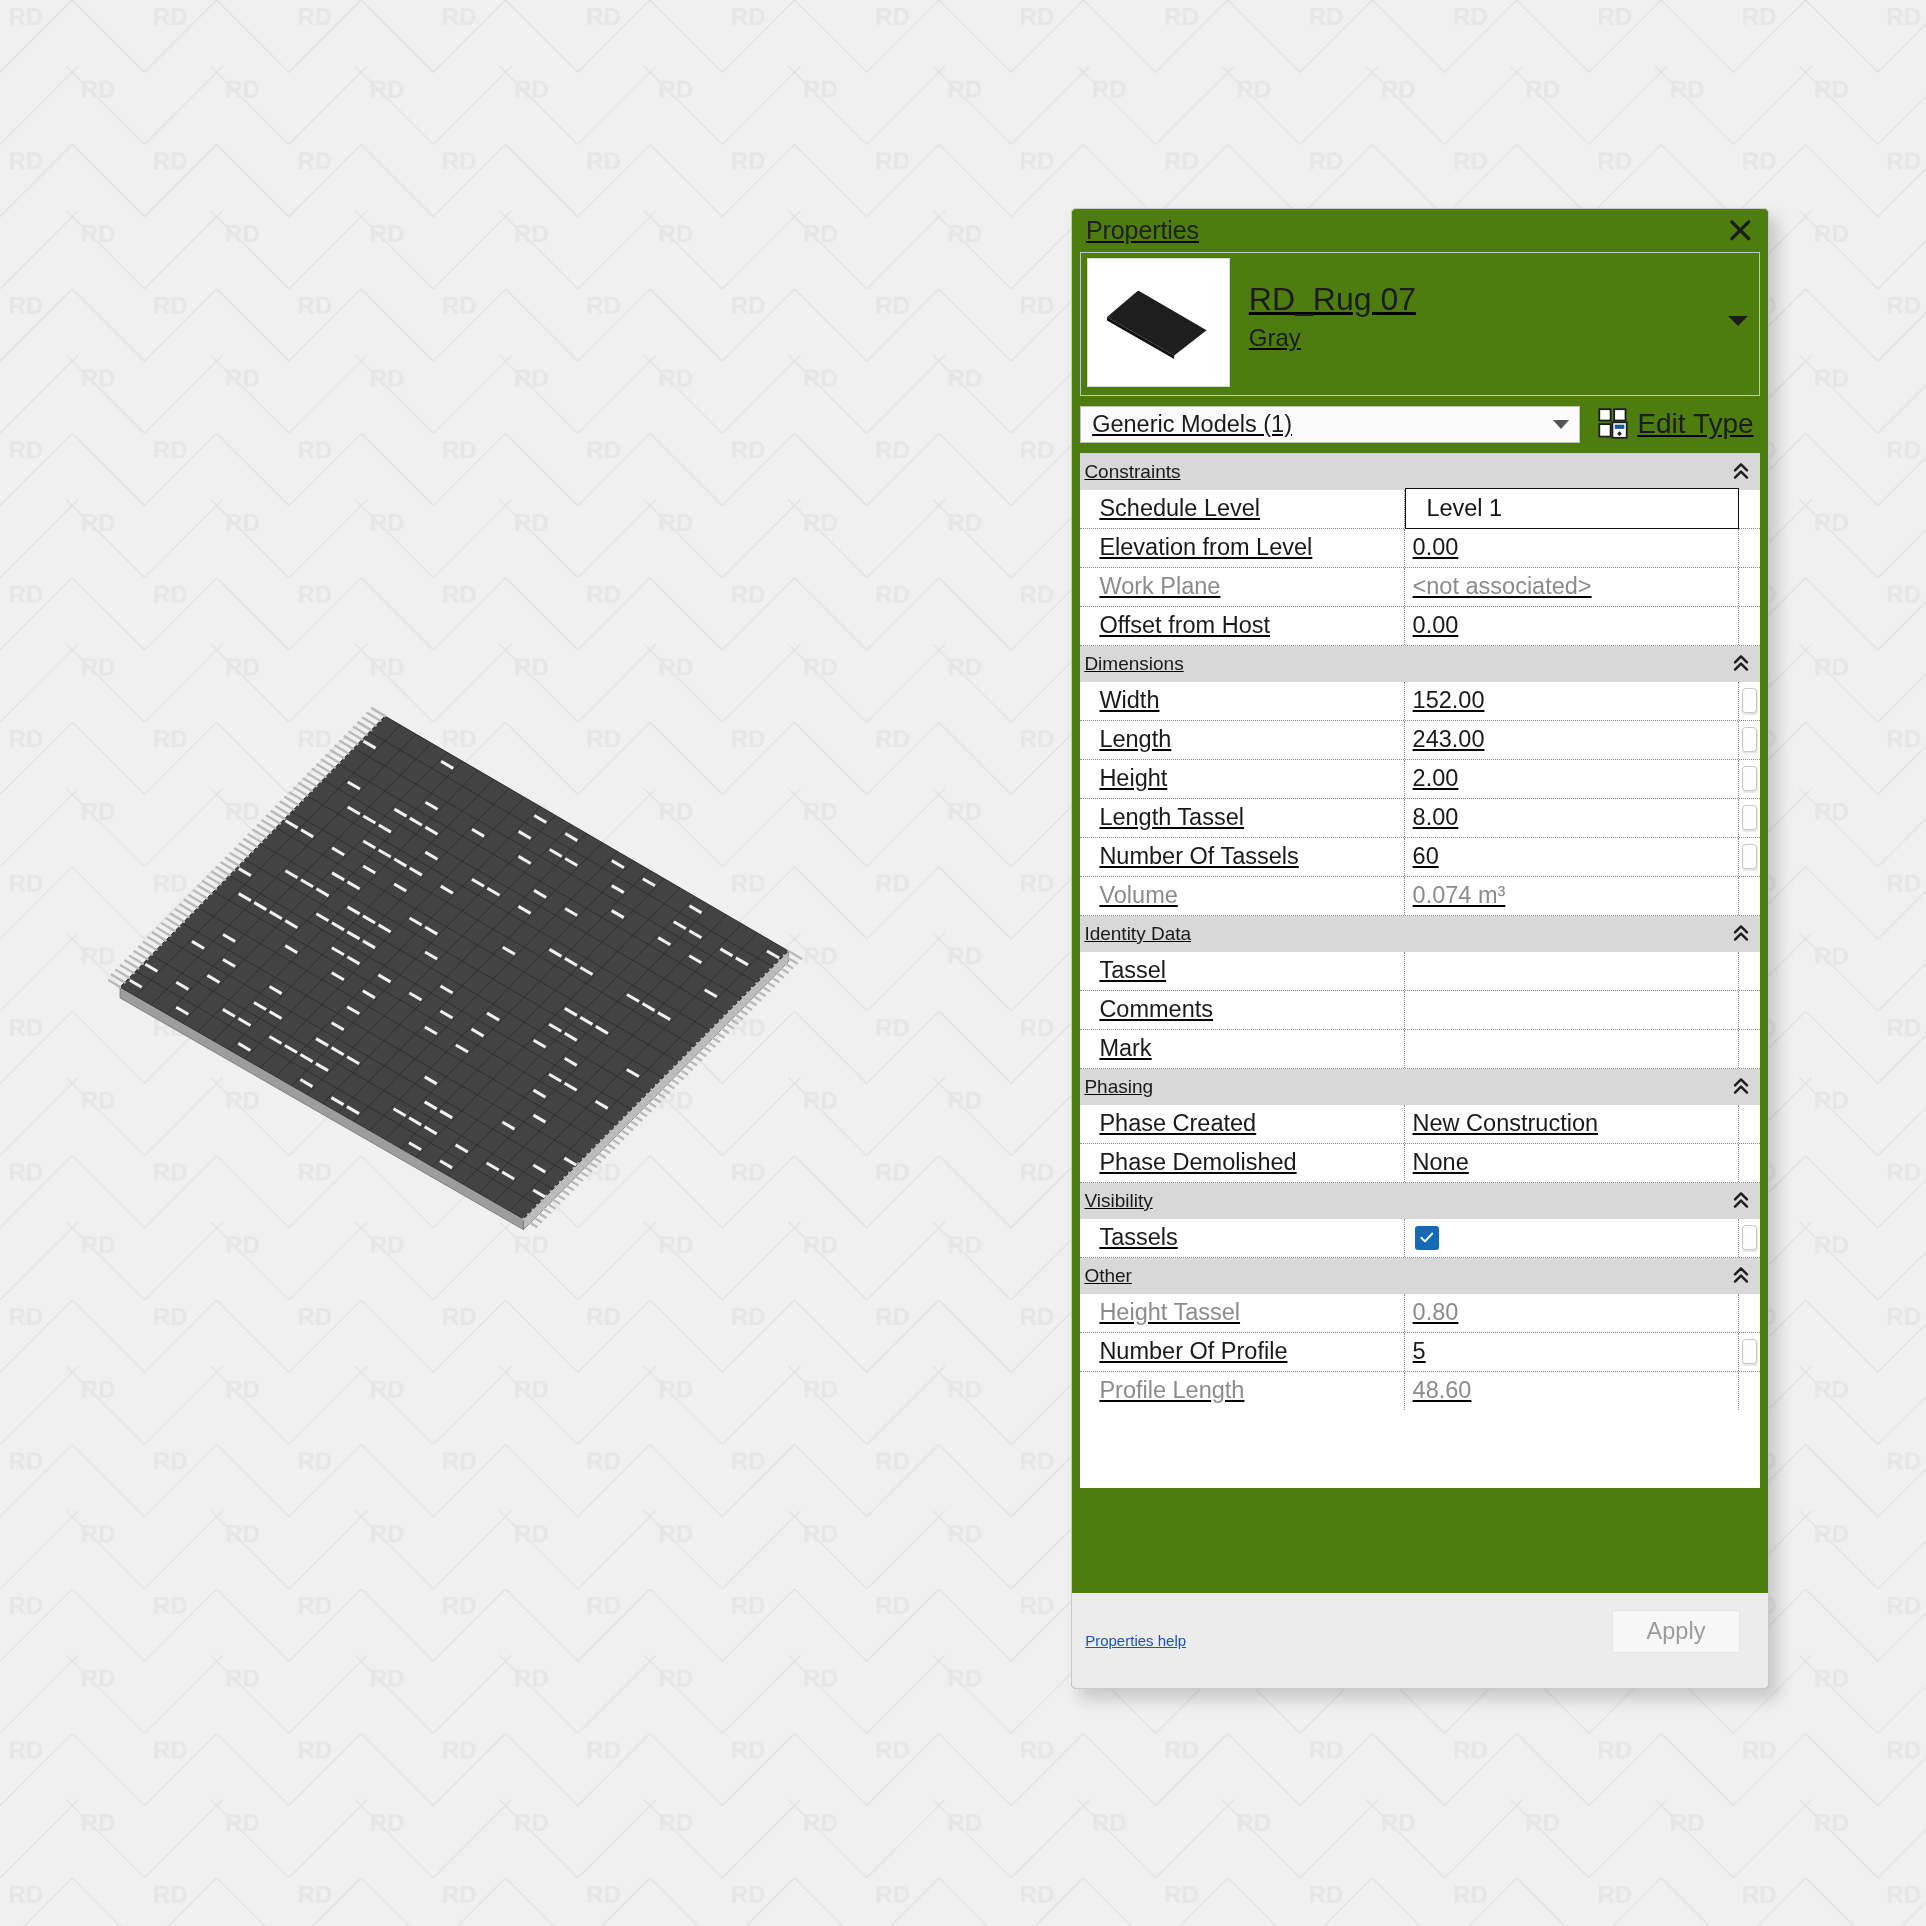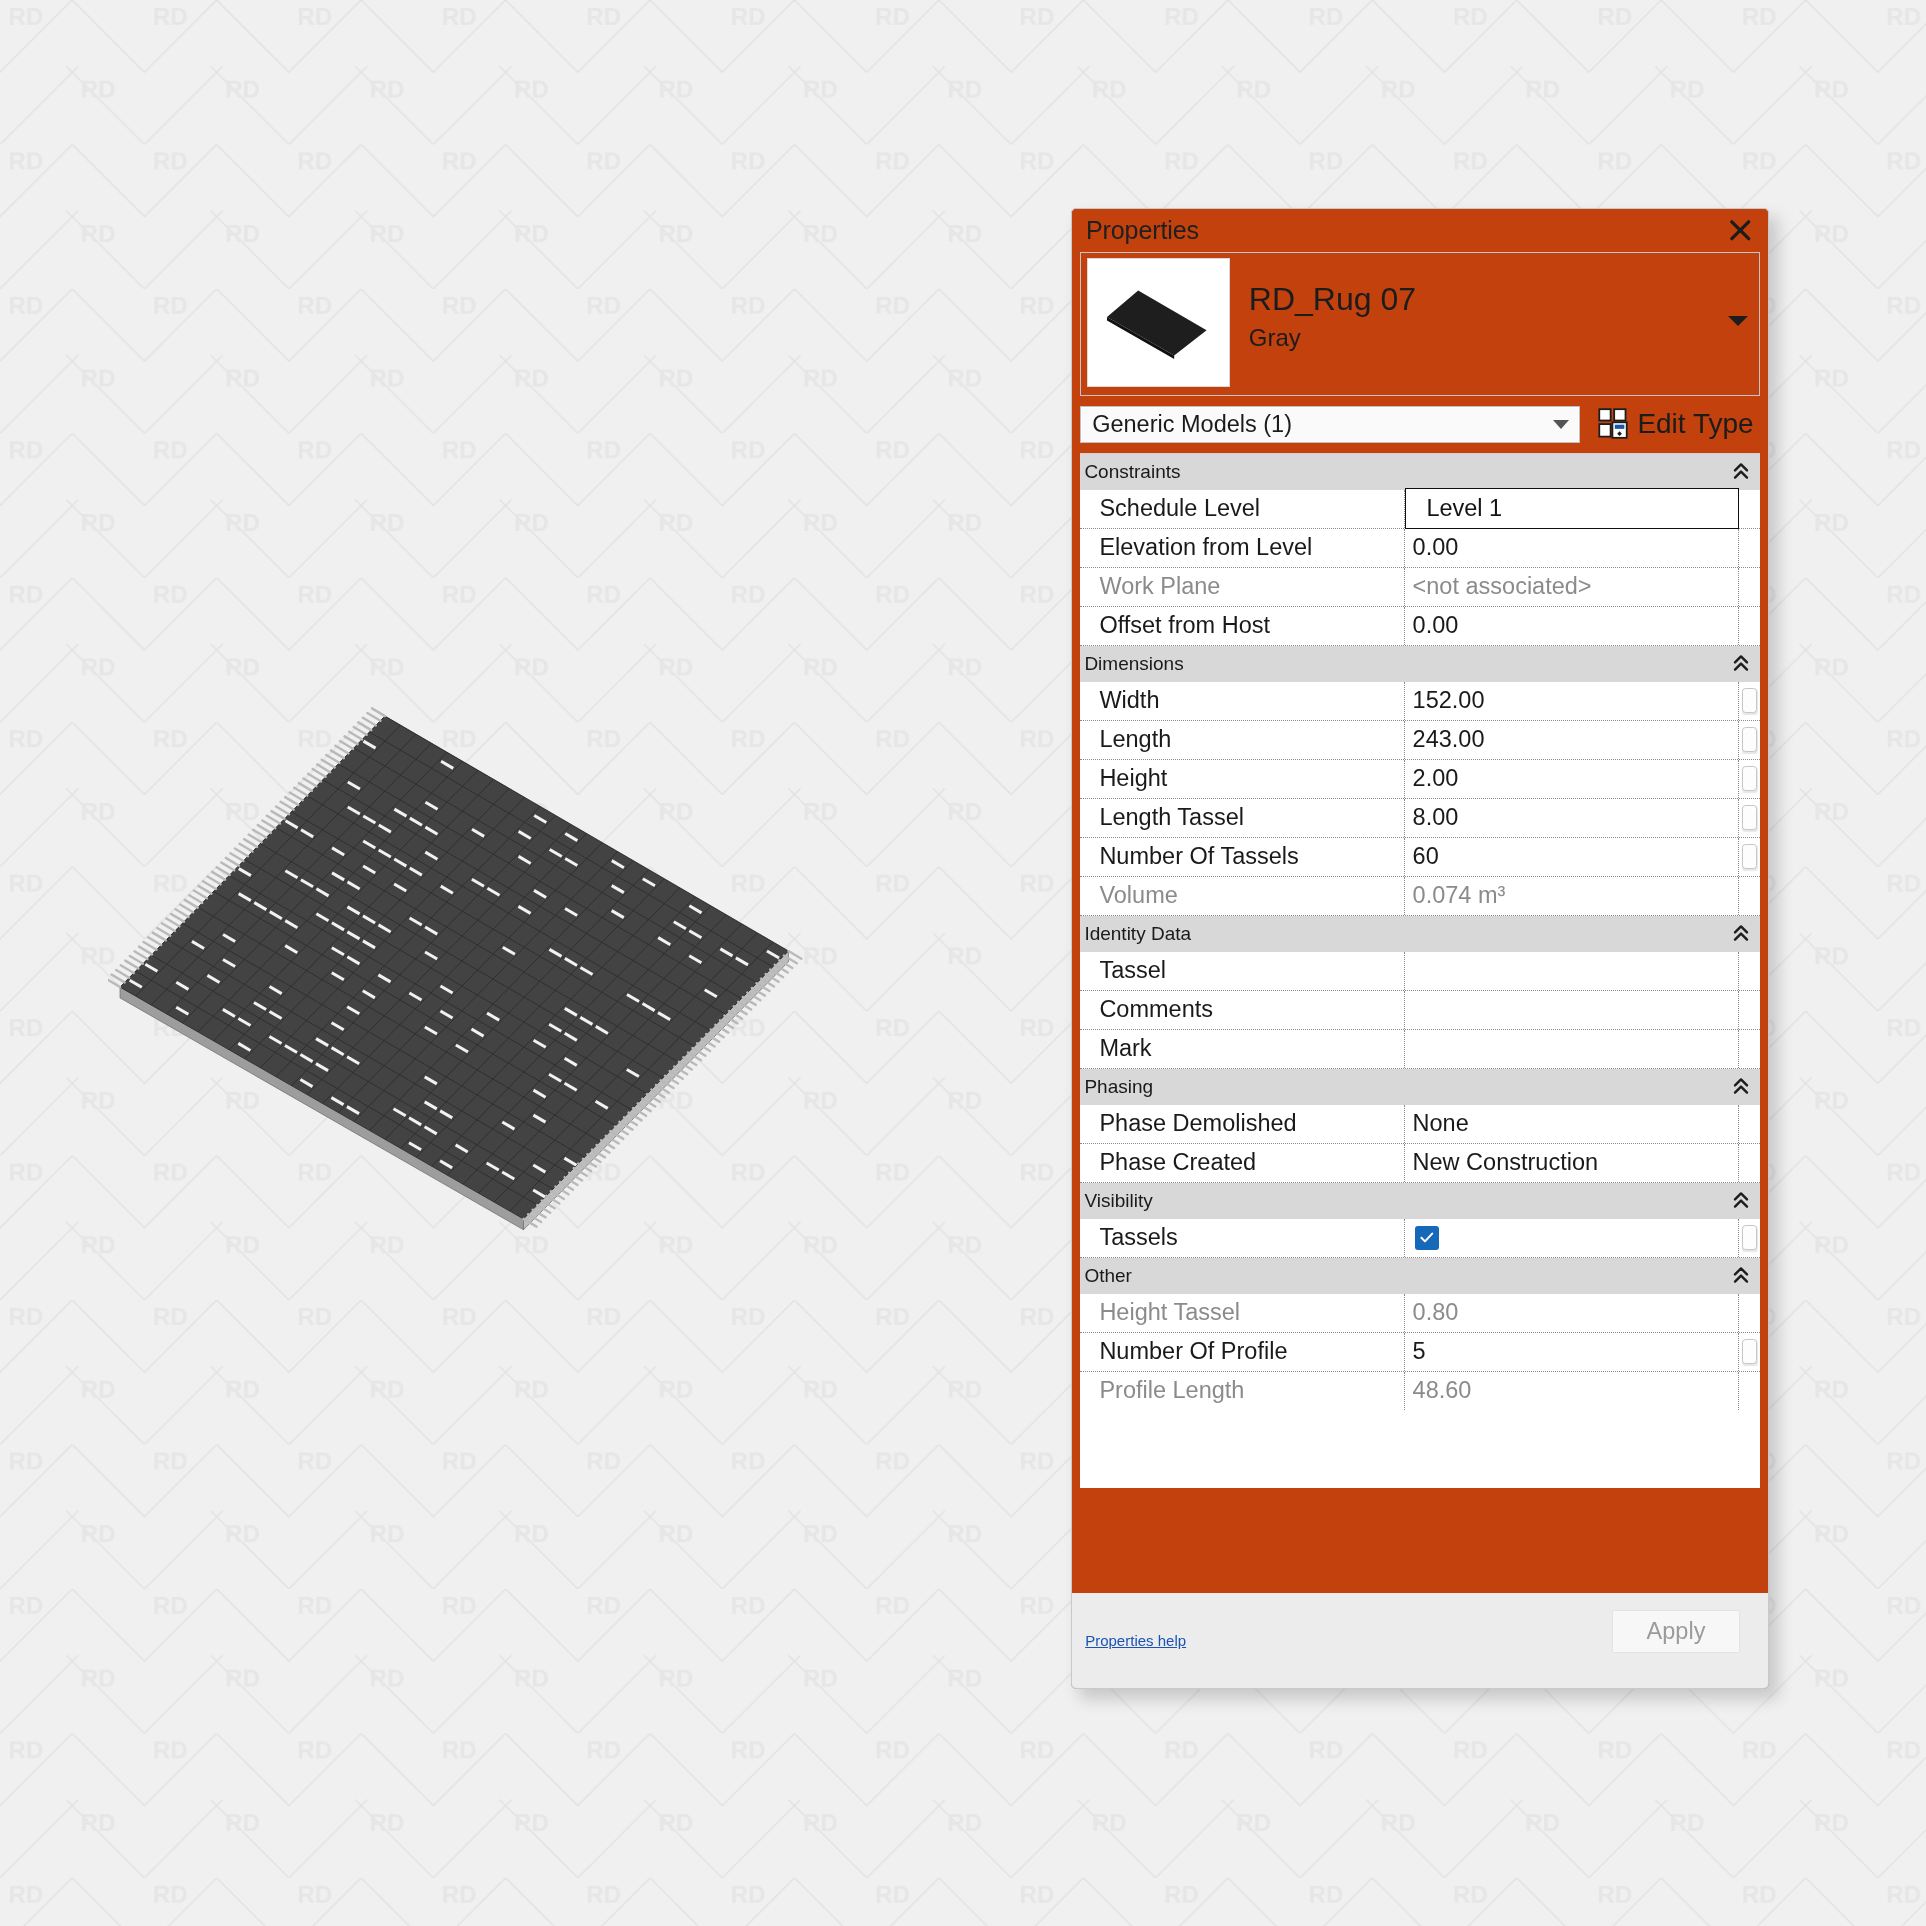--- a/index.html
+++ b/index.html
@@ -22,26 +22,27 @@
   #rug-wrap{
     position:absolute;left:108px;top:704px;width:843px;height:530px;
   }
   #rug-svg{width:100%;height:100%;display:block;}
 
   
   #properties-palette{
     position:absolute;
     left:1071px;top:208px;
     width:698px;height:1481px;
-    background:#c2410c;
+    background:#4d7c0f;
     border:0.6px solid #c9c9c9;
     border-radius:4.8px;
     box-shadow:8.4px 9.6px 15.6px rgba(0,0,0,0.17);
     box-sizing:border-box;
     overflow:hidden;
+    text-decoration:underline;
   }
   .pal-titlebar{
     height:43px;position:relative;
     display:flex;align-items:center;
   }
   .pal-title{
     font-size:25px;color:#202020;padding-left:14px;letter-spacing:-0.1px;
   }
   .close-btn{
     position:absolute;right:9.6px;top:3.6px;
@@ -728,30 +729,30 @@
         <span class="ptail"></span>
       </div>
       <div class="grp-header">
         <span class="gtitle">Phasing</span>
         <span class="collapse"><svg width="18" height="20.5" viewBox="0 0 30 34">
             <path d="M5 16 L15 6 L25 16" fill="none" stroke="#1d1d1d" stroke-width="4" stroke-linecap="round" stroke-linejoin="round"></path>
             <path d="M5 28 L15 18 L25 28" fill="none" stroke="#1d1d1d" stroke-width="4" stroke-linecap="round" stroke-linejoin="round"></path>
           </svg></span>
       </div>
       <div class="prow">
+        <span class="pname">Phase Created</span>
+        <span class="pval">
+          <span>New Construction</span>
+        </span>
+        <span class="ptail"></span>
+      </div>
+      <div class="prow">
         <span class="pname">Phase Demolished</span>
         <span class="pval">
           <span>None</span>
-        </span>
-        <span class="ptail"></span>
-      </div>
-      <div class="prow">
-        <span class="pname">Phase Created</span>
-        <span class="pval">
-          <span>New Construction</span>
         </span>
         <span class="ptail"></span>
       </div>
       <div class="grp-header">
         <span class="gtitle">Visibility</span>
         <span class="collapse"><svg width="18" height="20.5" viewBox="0 0 30 34">
             <path d="M5 16 L15 6 L25 16" fill="none" stroke="#1d1d1d" stroke-width="4" stroke-linecap="round" stroke-linejoin="round"></path>
             <path d="M5 28 L15 18 L25 28" fill="none" stroke="#1d1d1d" stroke-width="4" stroke-linecap="round" stroke-linejoin="round"></path>
           </svg></span>
       </div>

